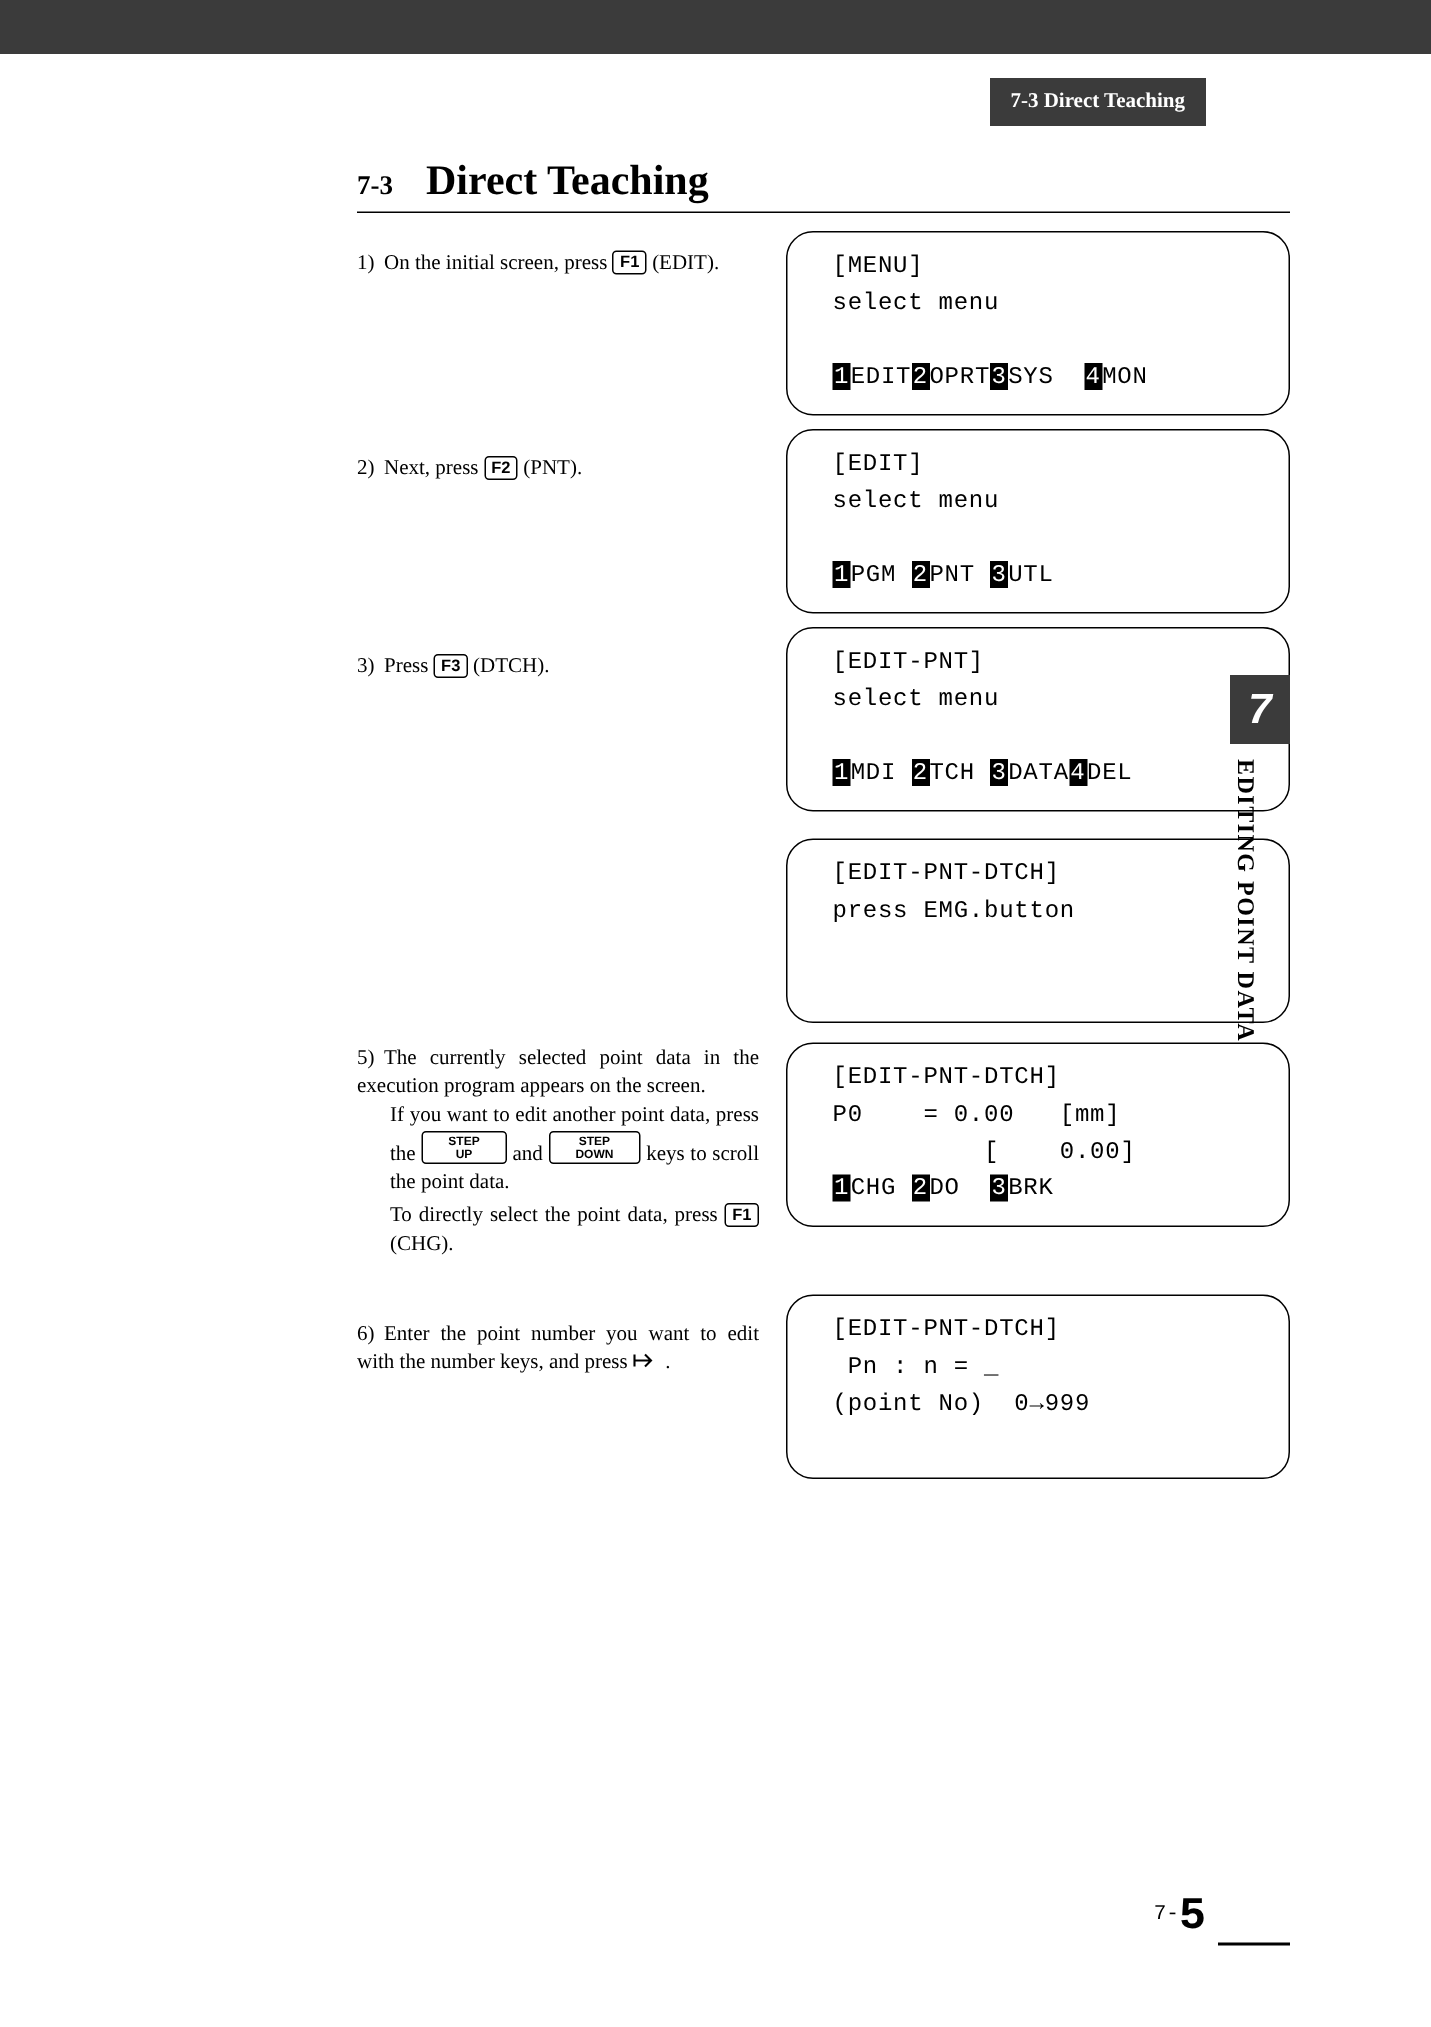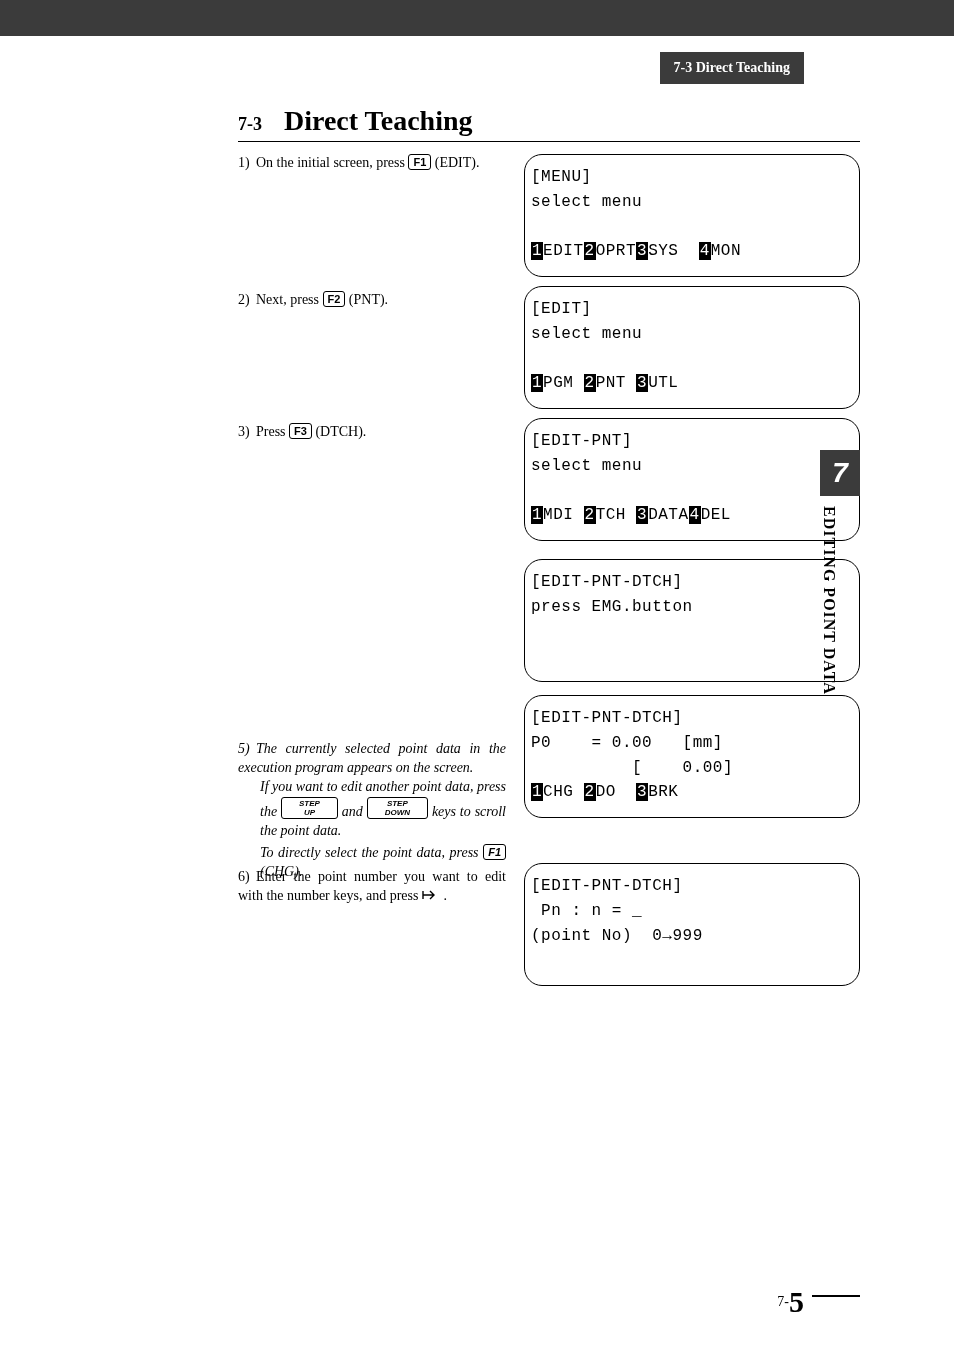--- a/index.html
+++ b/index.html
@@ -6,44 +6,44 @@
   html, body { width: 954px; height: 1351px; background: #fff; font-family: "Times New Roman", Times, serif; color: #000; }
   .page { position: relative; width: 860px; height: 1351px; }
 
   .top-grey { position: absolute; left: 0; top: 0; width: 954px; height: 36px; background: #3b3b3b; }
   .header-right { position: absolute; right: 56px; top: 52px; background: #3b3b3b; color: #fff; font-weight: bold; font-size: 14px; padding: 8px 14px; }
 
   .section-title { position: absolute; left: 238px; top: 105px; width: 622px; border-bottom: 1.5px solid #000; padding-bottom: 4px; }
   .section-title .num { font-size: 18px; font-weight: bold; margin-right: 22px; }
   .section-title .txt { font-size: 28px; font-weight: bold; }
 
-  .left-col { position: absolute; left: 238px; width: 268px; }
+  .left-col { position: absolute; left: 238px; width: 268px; margin-top: 13px; }
   .right-col { position: absolute; left: 524px; width: 336px; }
 
   .step { font-size: 14px; line-height: 1.35; text-align: justify; }
   .step .n { display: inline-block; width: 18px; }
   .step-body { margin-left: 22px; }
   .step-body p { margin-top: 4px; }
   .step-body p:first-child { margin-top: 0; }
 
   .keycap { display: inline-block; border: 1.2px solid #000; border-radius: 3px; padding: 0 4px; font-family: Arial, Helvetica, sans-serif; font-size: 11px; font-weight: bold; line-height: 14px; vertical-align: 1px; }
   .keycap.small { font-size: 8px; line-height: 9px; padding: 1px 17px; text-align: center; }
   .keycap.small .l1 { display: block; font-weight: bold; }
   .keycap.small .l2 { display: block; font-weight: bold; }
 
   .arrow-key { display: inline-block; vertical-align: -2px; }
 
-  .lcd { border: 1.2px solid #000; border-radius: 18px; padding: 10px 18px 12px 6px; font-family: "Courier New", Courier, monospace; font-size: 16px; line-height: 1.55; white-space: pre; letter-spacing: 0.5px; }
+  .lcd { border: 1.2px solid #000; border-radius: 18px; padding: 10px 18px 12px 30px; font-family: "Courier New", Courier, monospace; font-size: 16px; line-height: 1.55; white-space: pre; letter-spacing: 0.5px; }
   .inv { background: #000; color: #fff; padding: 0 1px; }
 
   .side-tab { position: absolute; right: 0; top: 450px; width: 40px; }
   .side-tab .box { width: 40px; height: 46px; background: #3b3b3b; color: #fff; font-family: Arial, Helvetica, sans-serif; font-size: 28px; font-weight: 900; font-style: italic; text-align: center; line-height: 46px; }
   .side-tab .vtext { margin-top: 10px; font-family: "Times New Roman", serif; font-weight: bold; font-size: 16px; letter-spacing: 1px; writing-mode: vertical-rl; text-orientation: mixed; height: 280px; }
 
-  .footer { position: absolute; right: 56px; bottom: 32px; font-family: Liberation Serif, serif; }
+  .footer { position: absolute; right: 56px; bottom: 56px; font-family: Liberation Mono, monospace; }
   .footer .small { font-size: 14px; vertical-align: 6px; }
   .footer .big { font-size: 30px; font-weight: bold; }
   .footer-line { position: absolute; right: 0; bottom: 54px; width: 48px; height: 2px; background: #000; }
 </style>
 </head>
 <body>
 
 <div class="page">
   <div class="top-grey"></div>
   <div class="header-right">7-3 Direct Teaching</div>
@@ -82,21 +82,21 @@
 <span class="inv">1</span><span>MDI </span><span class="inv">2</span><span>TCH </span><span class="inv">3</span><span>DATA</span><span class="inv">4</span><span>DEL</span></div>
   </div>
 
   <div class="right-col" style="top:559px;">
     <div class="lcd"><span>[EDIT-PNT-DTCH]</span>
 <span>press EMG.button</span>
 
  </div>
   </div>
 
-  <div class="left-col step" style="top:740px;font-style:italic;">
+  <div class="left-col step" style="top:684px;">
     <span class="n">5)</span><span>The currently selected point data in the execution program appears on the screen.</span>
     <div class="step-body">
       <p><span>If you want to edit another point data, press the </span><span class="keycap small"><span class="l1">STEP</span><span class="l2">UP</span></span><span> and </span><span class="keycap small"><span class="l1">STEP</span><span class="l2">DOWN</span></span><span> keys to scroll the point data.</span></p>
       <p><span>To directly select the point data, press </span><span class="keycap">F1</span><span> (CHG).</span></p>
     </div>
   </div>
   <div class="right-col" style="top:695px;">
     <div class="lcd"><span>[EDIT-PNT-DTCH]</span>
 <span>P0    = 0.00   [mm]</span>
 <span>          [    0.00]</span>

